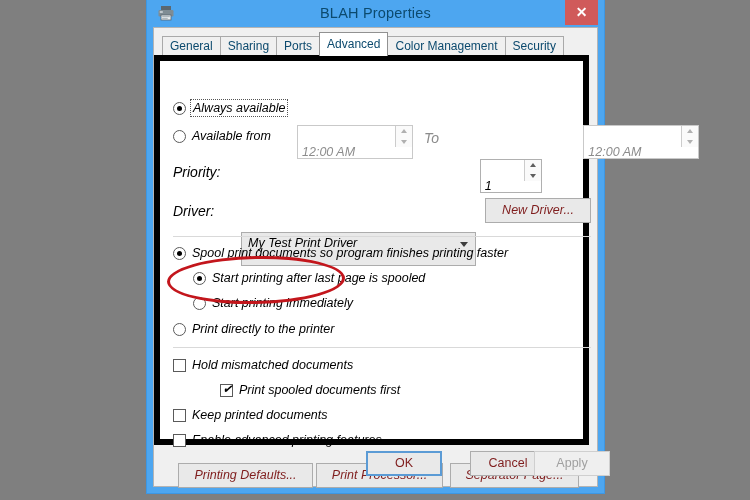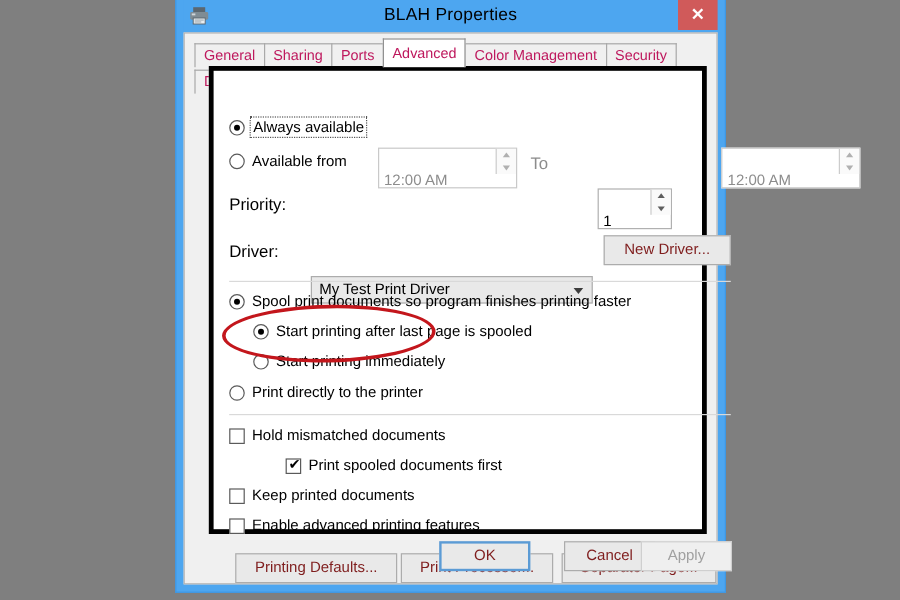--- a/index.html
+++ b/index.html
@@ -35,21 +35,21 @@
   #title-icon {
     position: absolute;
     left: 4px; top: 4px;
     width: 18px; height: 18px;
   }
   #title-text {
     position: absolute;
     left: 0; right: 0; top: 5px;
     text-align: center;
     font-size: 14.5px;
-    color: #000000;
+    color: #0c4a6e;
     letter-spacing: .2px;
   }
   #close-button {
     position: absolute;
     right: 0px; top: 0px;
     width: 33px; height: 25px;
     background: #d05a5a;
     color: #fff;
     font-size: 14px;
     font-weight: bold;
@@ -80,38 +80,39 @@
     margin-top: 2px;
     padding: 0 7px;
     line-height: 19px;
     font-size: 12px;
     background: #f0f0f0;
     border: 1px solid #a9a9a9;
     border-bottom: none;
     margin-right: -1px;
     cursor: pointer;
     white-space: nowrap;
-    color: #be185d;
+    color: #0c4a6e;
   }
   .tab.active {
     height: 24px;
     margin-top: -2px;
     line-height: 23px;
     background: #ffffff;
     border-color: #919191;
     z-index: 5;
   }
 
   
   #tabpage {
     position: absolute;
-    left: 20px; top: 27px; right: 8px;
+    left: 0; top: 27px; right: 8px;
     height: 390px;
     background: #ffffff;
-    border: 4px solid #000000;
+    border: 6px solid #000000;
+    font-style: italic;
   }
 
   .row { position: absolute; }
 
   
   .radio, .checkbox {
     position: relative;
     display: inline-block;
     vertical-align: middle;
     flex: 0 0 auto;
@@ -196,21 +197,21 @@
     border-right: 3.5px solid transparent;
   }
   .spin .up::after { top: 3px; border-bottom: 4px solid #5e5e5e; }
   .spin .dn::after { bottom: 3px; border-top: 4px solid #5e5e5e; }
   .spin.disabled .up::after { border-bottom-color: #b0b0b0; }
   .spin.disabled .dn::after { border-top-color: #b0b0b0; }
 
   
   .combo {
     position: relative;
-    height: 23px;
+    height: 34px;
     background: #e9e9e9;
     border: 1px solid #acacac;
     line-height: 21px;
     padding: 0 22px 0 6px;
     font-size: 12.5px;
     cursor: pointer;
   }
   .combo .arrow {
     position: absolute;
     right: 7px; top: 9px;

